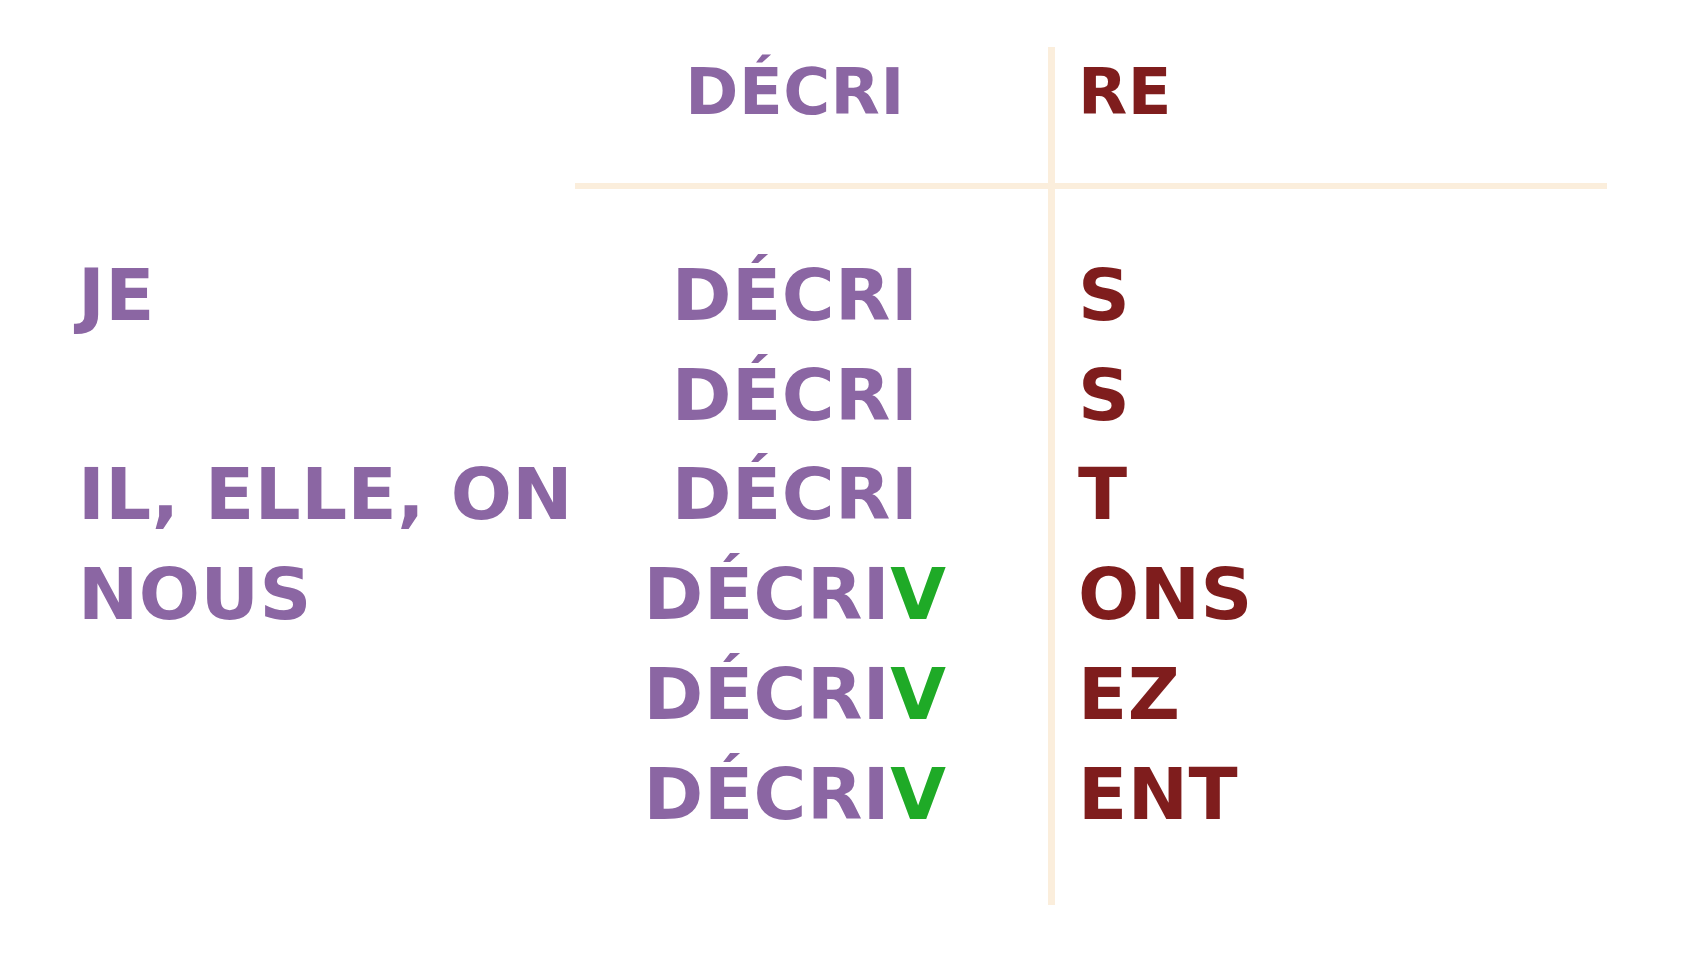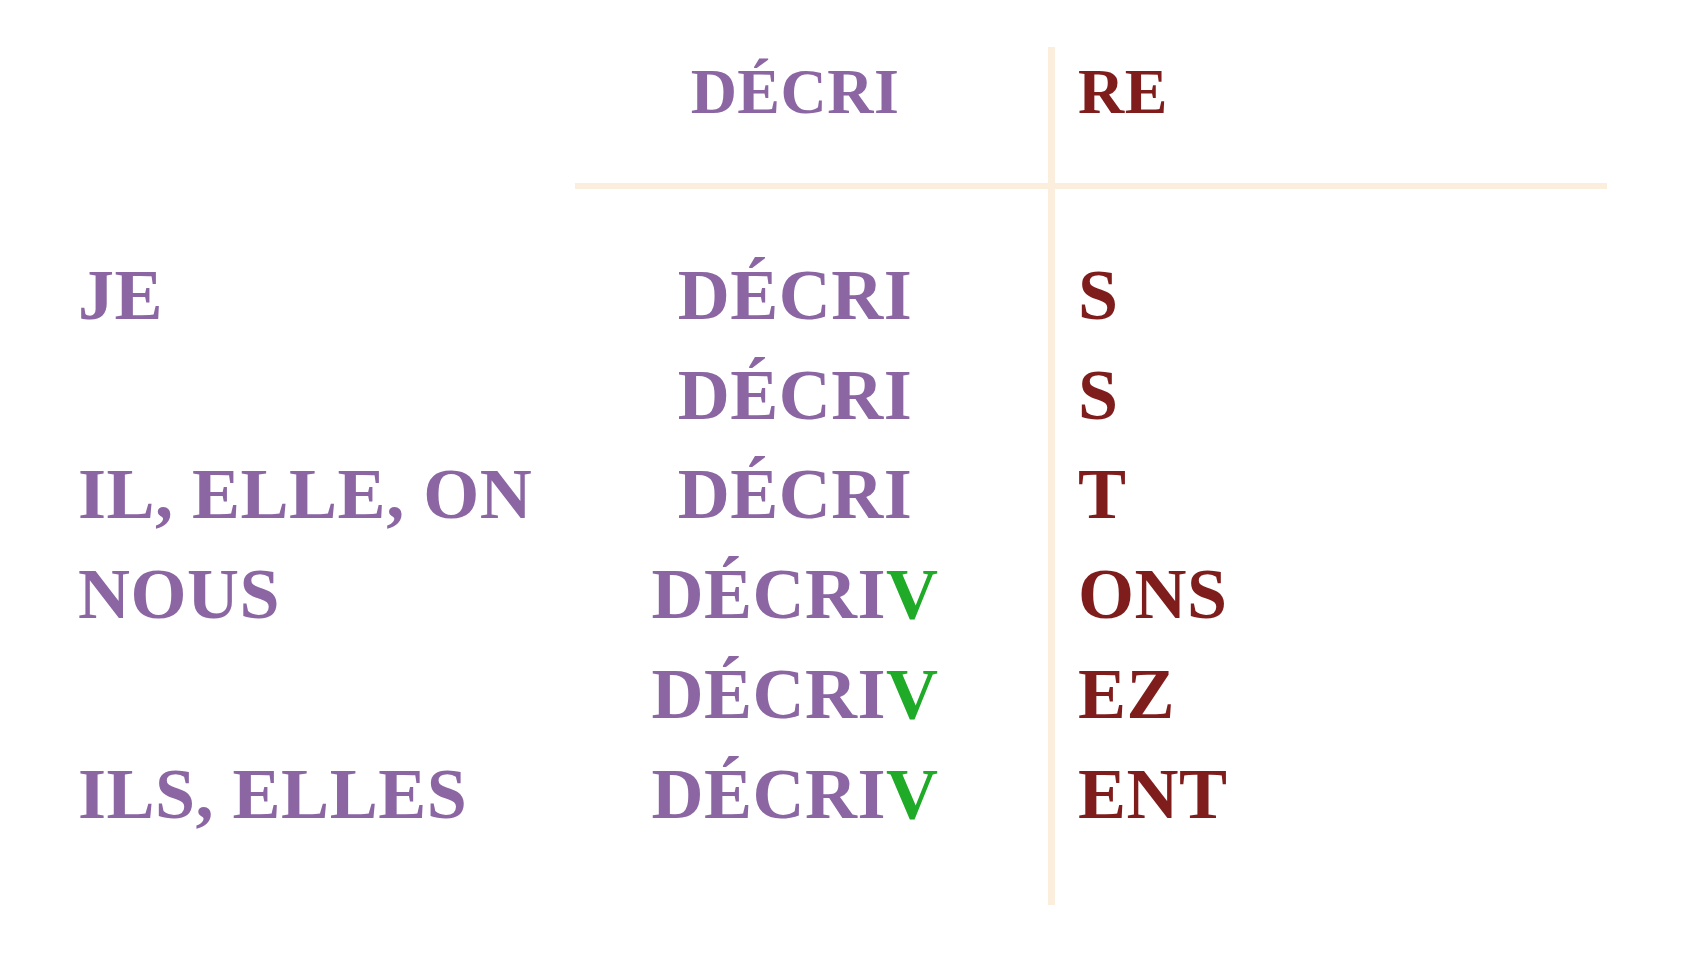--- a/index.html
+++ b/index.html
@@ -12,21 +12,20 @@
     height: 954px;
     font-family: "DejaVu Sans", "Liberation Sans", sans-serif;
     overflow: hidden;
   }
 
   #conjugation-table {
     position: relative;
     width: 1700px;
     height: 954px;
     background: #ffffff;
-    font-family: Liberation Serif, serif;
   }
 
   
   .rule-h {
     position: absolute;
     left: 575px;
     top: 183px;
     width: 1032px;
     height: 6px;
     background: #fbeedc;
@@ -142,19 +141,18 @@
       <div class="cell cell-stem"><span class="stem-base">DÉCRI</span><span class="stem-extra">V</span></div>
       <div class="cell cell-ending">ONS</div>
     </div>
 
     <div class="row row-vous">
       <div class="cell cell-stem"><span class="stem-base">DÉCRI</span><span class="stem-extra">V</span></div>
       <div class="cell cell-ending">EZ</div>
     </div>
 
     <div class="row row-ils">
-      <div class="cell cell-pronoun">ILS, ELLES</div>
       <div class="cell cell-stem"><span class="stem-base">DÉCRI</span><span class="stem-extra">V</span></div>
       <div class="cell cell-ending">ENT</div>
     </div>
 
   </div>
 </div>
 
 </body></html>

